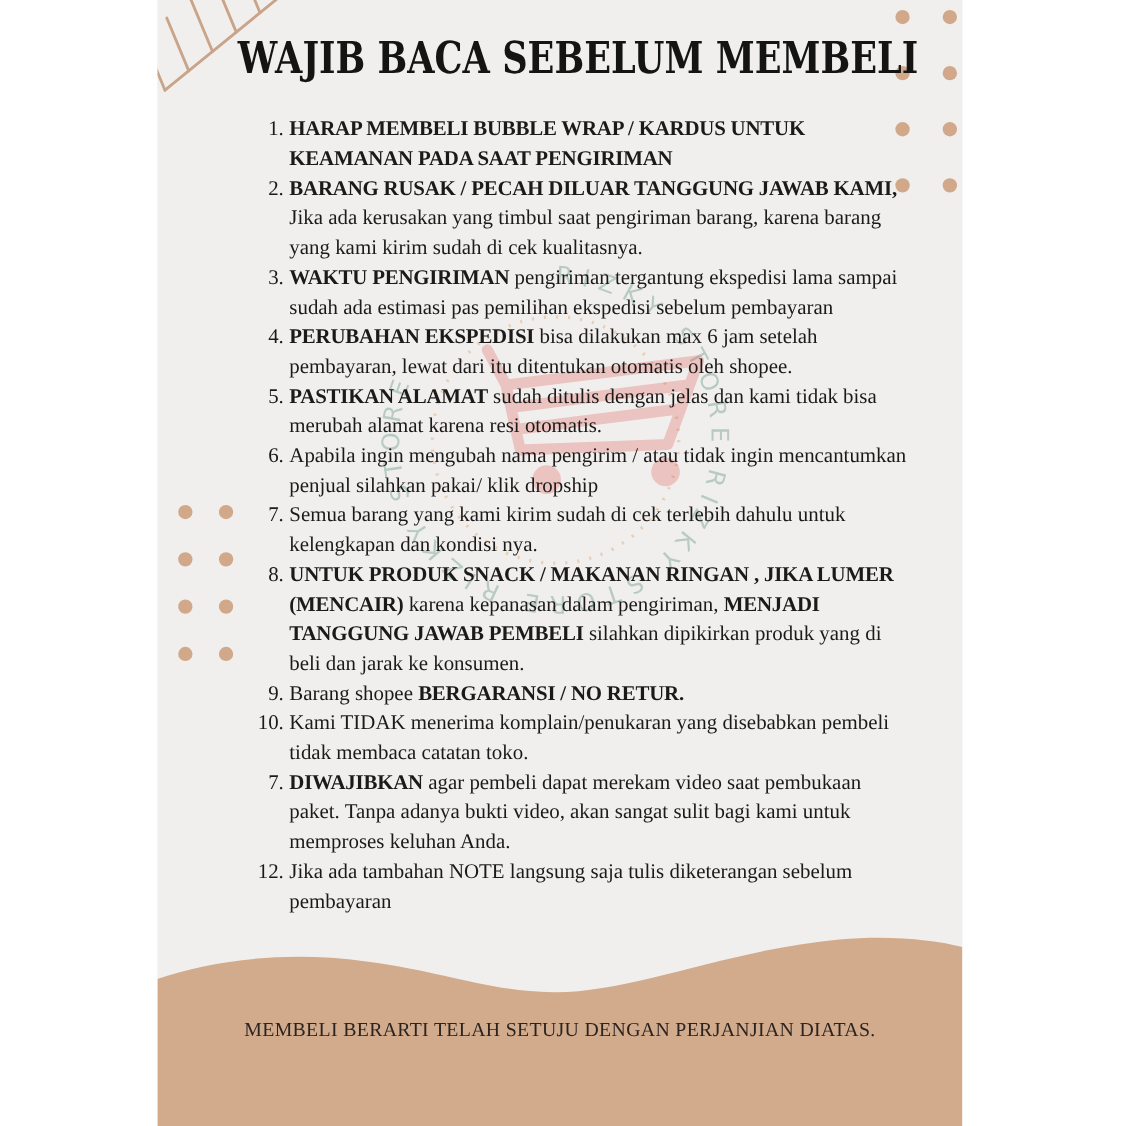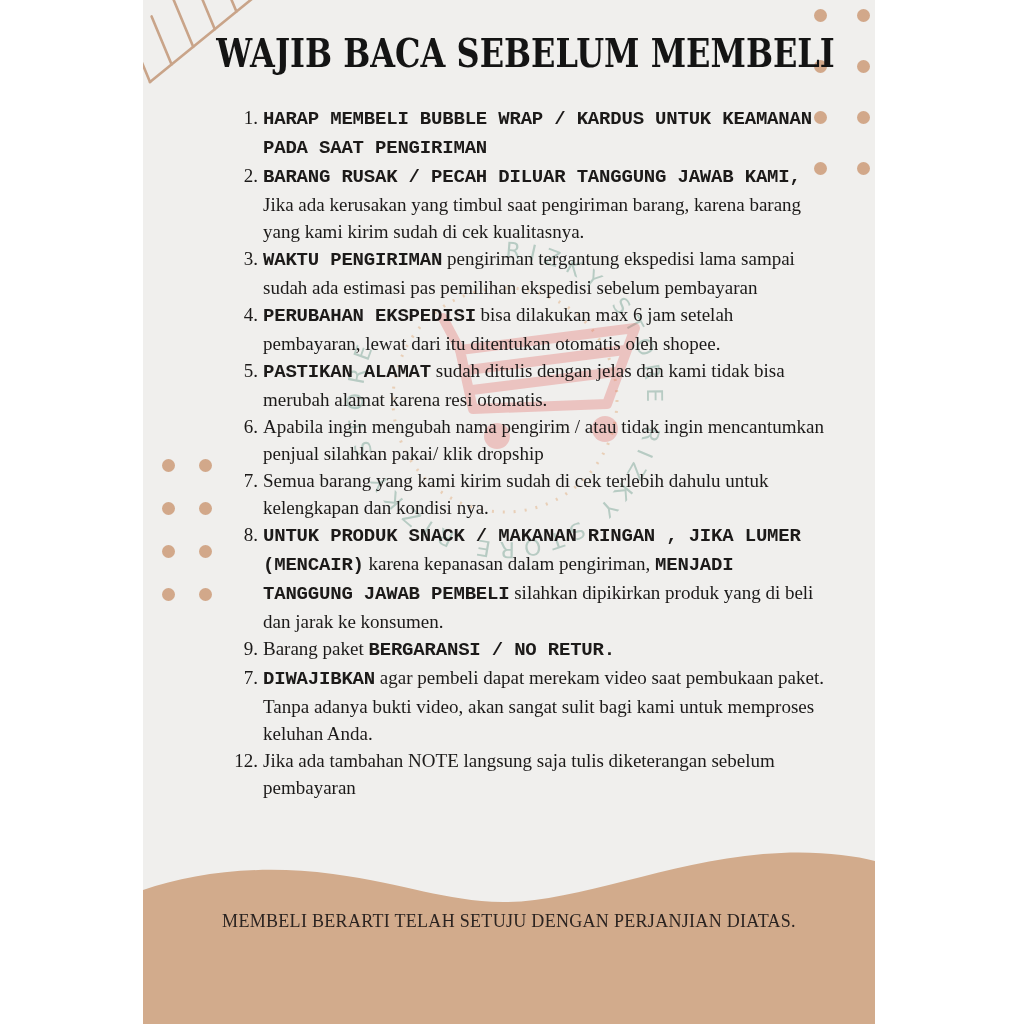--- a/index.html
+++ b/index.html
@@ -27,25 +27,25 @@
     transform:scaleX(.8);transform-origin:center;white-space:nowrap;
   }
   
   ol.terms{
     position:relative;z-index:2;list-style:none;margin:14px 0 0 0;padding:0 0 0 69px;
     font-size:19px;line-height:27px;color:#1c1a19;
   }
   ol.terms li{display:grid;grid-template-columns:46px 562px;column-gap:5px;}
   ol.terms .num{text-align:right;font-weight:normal;}
   ol.terms .body{margin:0;text-align:left;}
-  ol.terms .b{font-weight:bold;letter-spacing:-0.2px;font-family:Liberation Mono, monospace;}
+  ol.terms .b{font-weight:bold;letter-spacing:-0.2px;}
   
   .wave{position:absolute;left:0;bottom:0;width:732px;height:175px;z-index:3;}
   .footer-text{
-    position:absolute;left:0;bottom:15px;width:732px;height:175px;z-index:4;
+    position:absolute;left:0;bottom:0;width:732px;height:175px;z-index:4;
     box-sizing:border-box;padding-top:72px;text-align:center;
     font-size:18px;line-height:30px;letter-spacing:.3px;color:#2b2320;
   }
   .footer-text p{margin:0;}
 </style>
 </head>
 <body>
 
 <div class="doc">
 
@@ -138,23 +138,27 @@
     <p class="body"><span>Semua barang yang kami kirim sudah di cek terlebih dahulu untuk kelengkapan dan kondisi nya.</span></p>
   </li>
 
   <li>
     <span class="num">8.</span>
     <p class="body"><span class="b">UNTUK PRODUK SNACK / MAKANAN RINGAN , JIKA LUMER (MENCAIR)</span><span> karena kepanasan dalam pengiriman, </span><span class="b">MENJADI TANGGUNG JAWAB PEMBELI</span><span> silahkan dipikirkan produk yang di beli dan jarak ke konsumen.</span></p>
   </li>
 
   <li>
     <span class="num">9.</span>
-    <p class="body"><span>Barang paket </span><span class="b">BERGARANSI / NO RETUR.</span></p>
+    <p class="body"><span>Barang shopee </span><span class="b">BERGARANSI / NO RETUR.</span></p>
   </li>
 
+  <li>
+    <span class="num">10.</span>
+    <p class="body"><span>Kami TIDAK menerima komplain/penukaran yang disebabkan pembeli tidak membaca catatan toko.</span></p>
+  </li>
 
   <li>
     <span class="num">7.</span>
     <p class="body"><span class="b">DIWAJIBKAN</span><span> agar pembeli dapat merekam video saat pembukaan paket. Tanpa adanya bukti video, akan sangat sulit bagi kami untuk memproses keluhan Anda.</span></p>
   </li>
 
   <li>
     <span class="num">12.</span>
     <p class="body"><span>Jika ada tambahan NOTE langsung saja tulis diketerangan sebelum pembayaran</span></p>
   </li>

